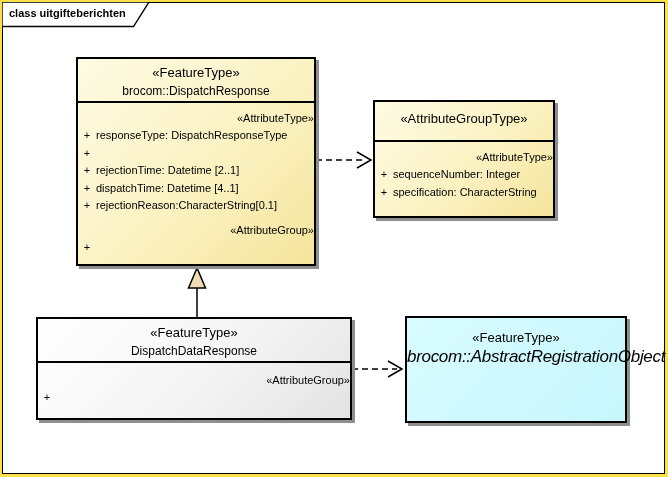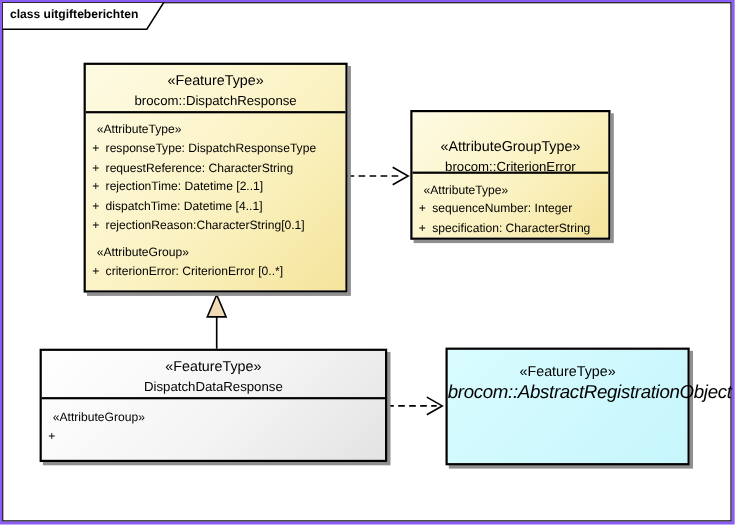--- a/index.html
+++ b/index.html
@@ -1,17 +1,17 @@
 <!DOCTYPE html>
 <html><head>
 <meta charset="utf-8">
 <style>
   html,body { margin:0; padding:0; background:#ffffff; }
   .canvas {
-    position:relative; width:668px; height:477px; background:#8b5cf6;
+    position:relative; width:668px; height:477px; background:#fde047;
     font-family:"Liberation Sans", sans-serif; color:#000;
     overflow:hidden;
   }
   .frame {
     position:absolute; left:2px; top:2px; width:663px; height:472px;
     border:1px solid #000; box-sizing:border-box; background:#fff;
   }
   .tab-svg { position:absolute; left:2px; top:2px; }
   .tab-label {
     position:absolute; left:9px; top:7px; font-size:11px; font-weight:bold;
@@ -30,32 +30,32 @@
   }
   .yellow { background:linear-gradient(135deg,#fefbe4 0%,#fbf2c2 55%,#f4e49b 100%); }
   .gray   { background:linear-gradient(135deg,#ffffff 0%,#f4f4f4 55%,#e3e3e3 100%); }
   .cyan   { background:linear-gradient(135deg,#d9fcff 0%,#c6f6fc 100%); }
 
   .hdr { box-sizing:border-box; border-bottom:2px solid #000; text-align:center; overflow:hidden; }
   .stereo { font-size:13px; line-height:19px; }
   .cname  { font-size:12px; font-weight:normal; line-height:19px; white-space:nowrap; }
   .cname.abstract { font-style:italic; font-size:17px; letter-spacing:-0.3px; }
 
-  .sec-h { margin-left:10px; height:17px; line-height:17px; }
+  .sec-h { margin-left:10px; height:17px; line-height:17px;text-align:right; }
   .sec + .sec { margin-top:7px; }
   .body-pad-sm { padding-top:7px; }
   .body-pad-lg { padding-top:9px; }
   .row { display:flex; height:17.5px; line-height:17.5px; white-space:nowrap; }
   .vis { width:18px; flex:none; text-align:center; }
 
   
   .b1 { left:76px;  top:57px;  width:240px; height:209px; }
   .b1 .hdr { height:44px; padding-top:4px; }
   .b2 { left:373px; top:100px; width:182px; height:118px; }
-  .b2 .hdr { height:56px; padding-top:21px; }
+  .b2 .hdr { height:40px; padding-top:7px; }
   .b3 { left:36px;  top:317px; width:316px; height:103px; }
   .b3 .hdr { height:44px; padding-top:4px; }
   .b4 { left:405px; top:316px; width:222px; height:107px; padding-top:10px; text-align:center; }
 </style>
 </head>
 <body>
 
 <div class="canvas">
   <div class="frame"></div>
 
@@ -86,49 +86,46 @@
     </div>
     <div class="body body-pad-sm">
       <div class="sec">
         <div class="sec-h">«AttributeType»</div>
         <div class="row">
           <span class="vis">+</span>
           <span>responseType: DispatchResponseType</span>
         </div>
         <div class="row">
           <span class="vis">+</span>
-          <span>requestReference: CharacterString</span>
         </div>
         <div class="row">
           <span class="vis">+</span>
           <span>rejectionTime: Datetime [2..1]</span>
         </div>
         <div class="row">
           <span class="vis">+</span>
           <span>dispatchTime: Datetime [4..1]</span>
         </div>
         <div class="row">
           <span class="vis">+</span>
           <span>rejectionReason:CharacterString[0.1]</span>
         </div>
       </div>
       <div class="sec">
         <div class="sec-h">«AttributeGroup»</div>
         <div class="row">
           <span class="vis">+</span>
-          <span>criterionError: CriterionError [0..*]</span>
         </div>
       </div>
     </div>
   </div>
 
   <div class="uml-class yellow b2">
     <div class="hdr">
       <div class="stereo">«AttributeGroupType»</div>
-      <div class="cname">brocom::CriterionError</div>
     </div>
     <div class="body body-pad-sm">
       <div class="sec">
         <div class="sec-h">«AttributeType»</div>
         <div class="row">
           <span class="vis">+</span>
           <span>sequenceNumber: Integer</span>
         </div>
         <div class="row">
           <span class="vis">+</span>

